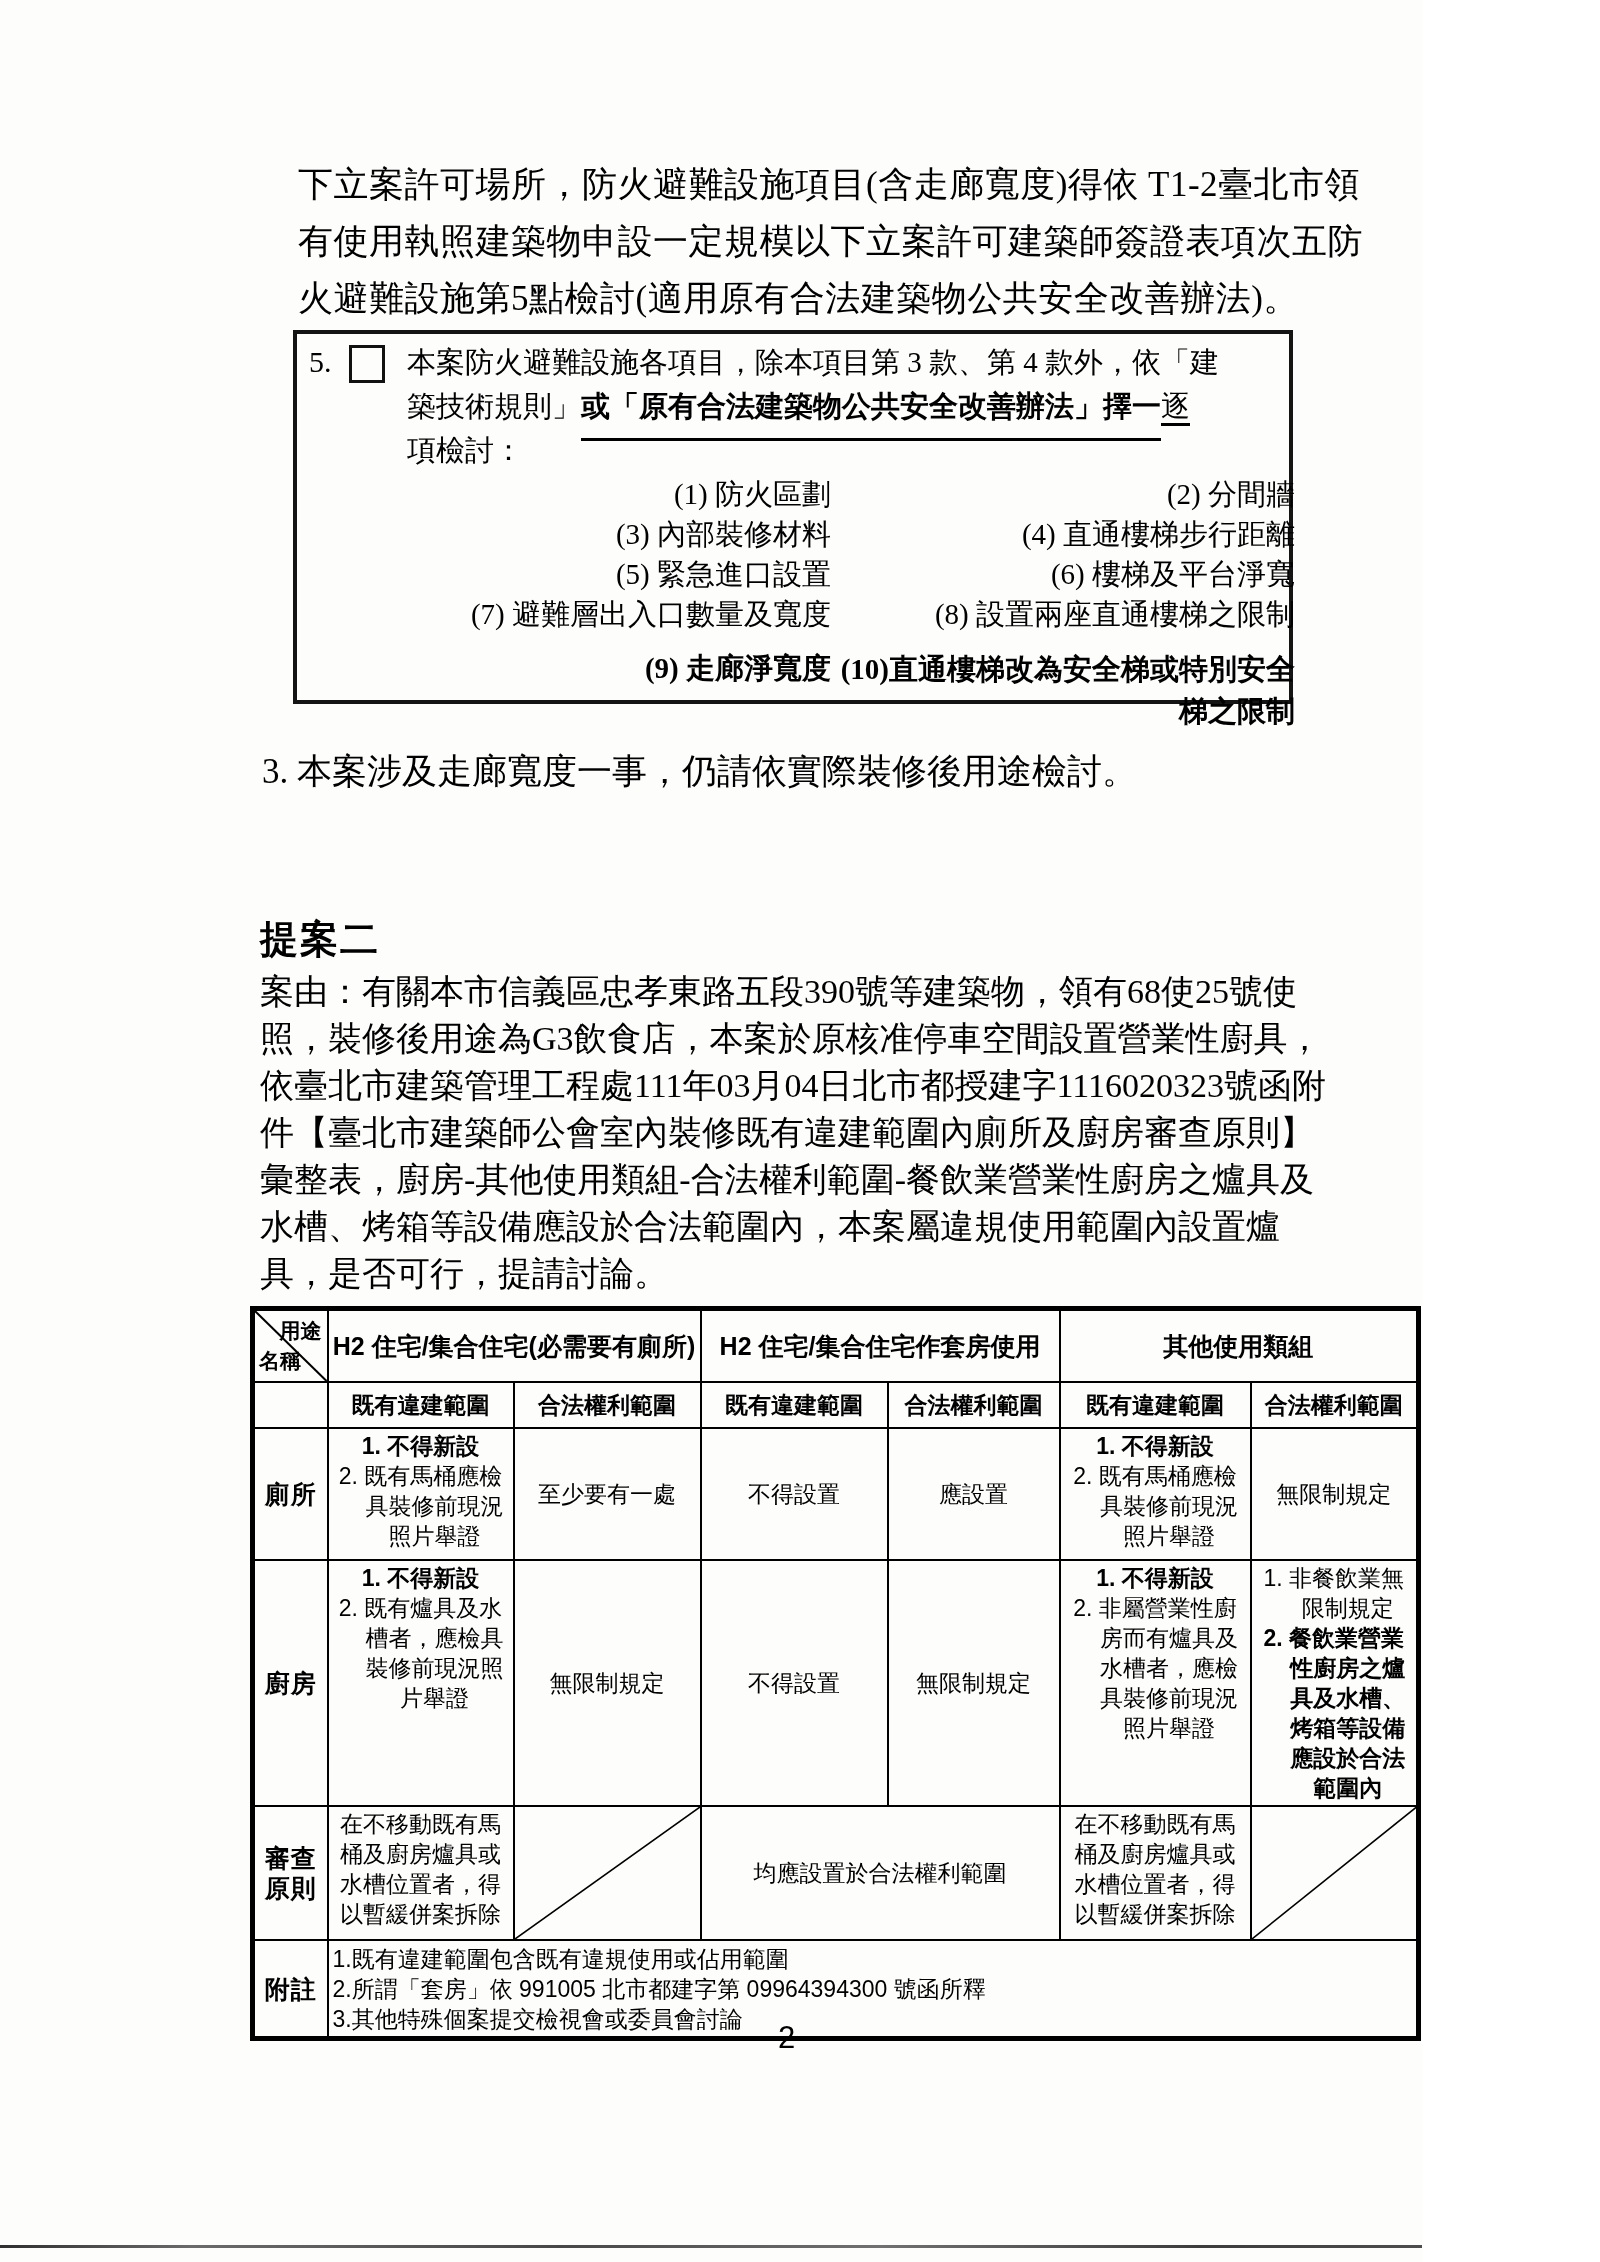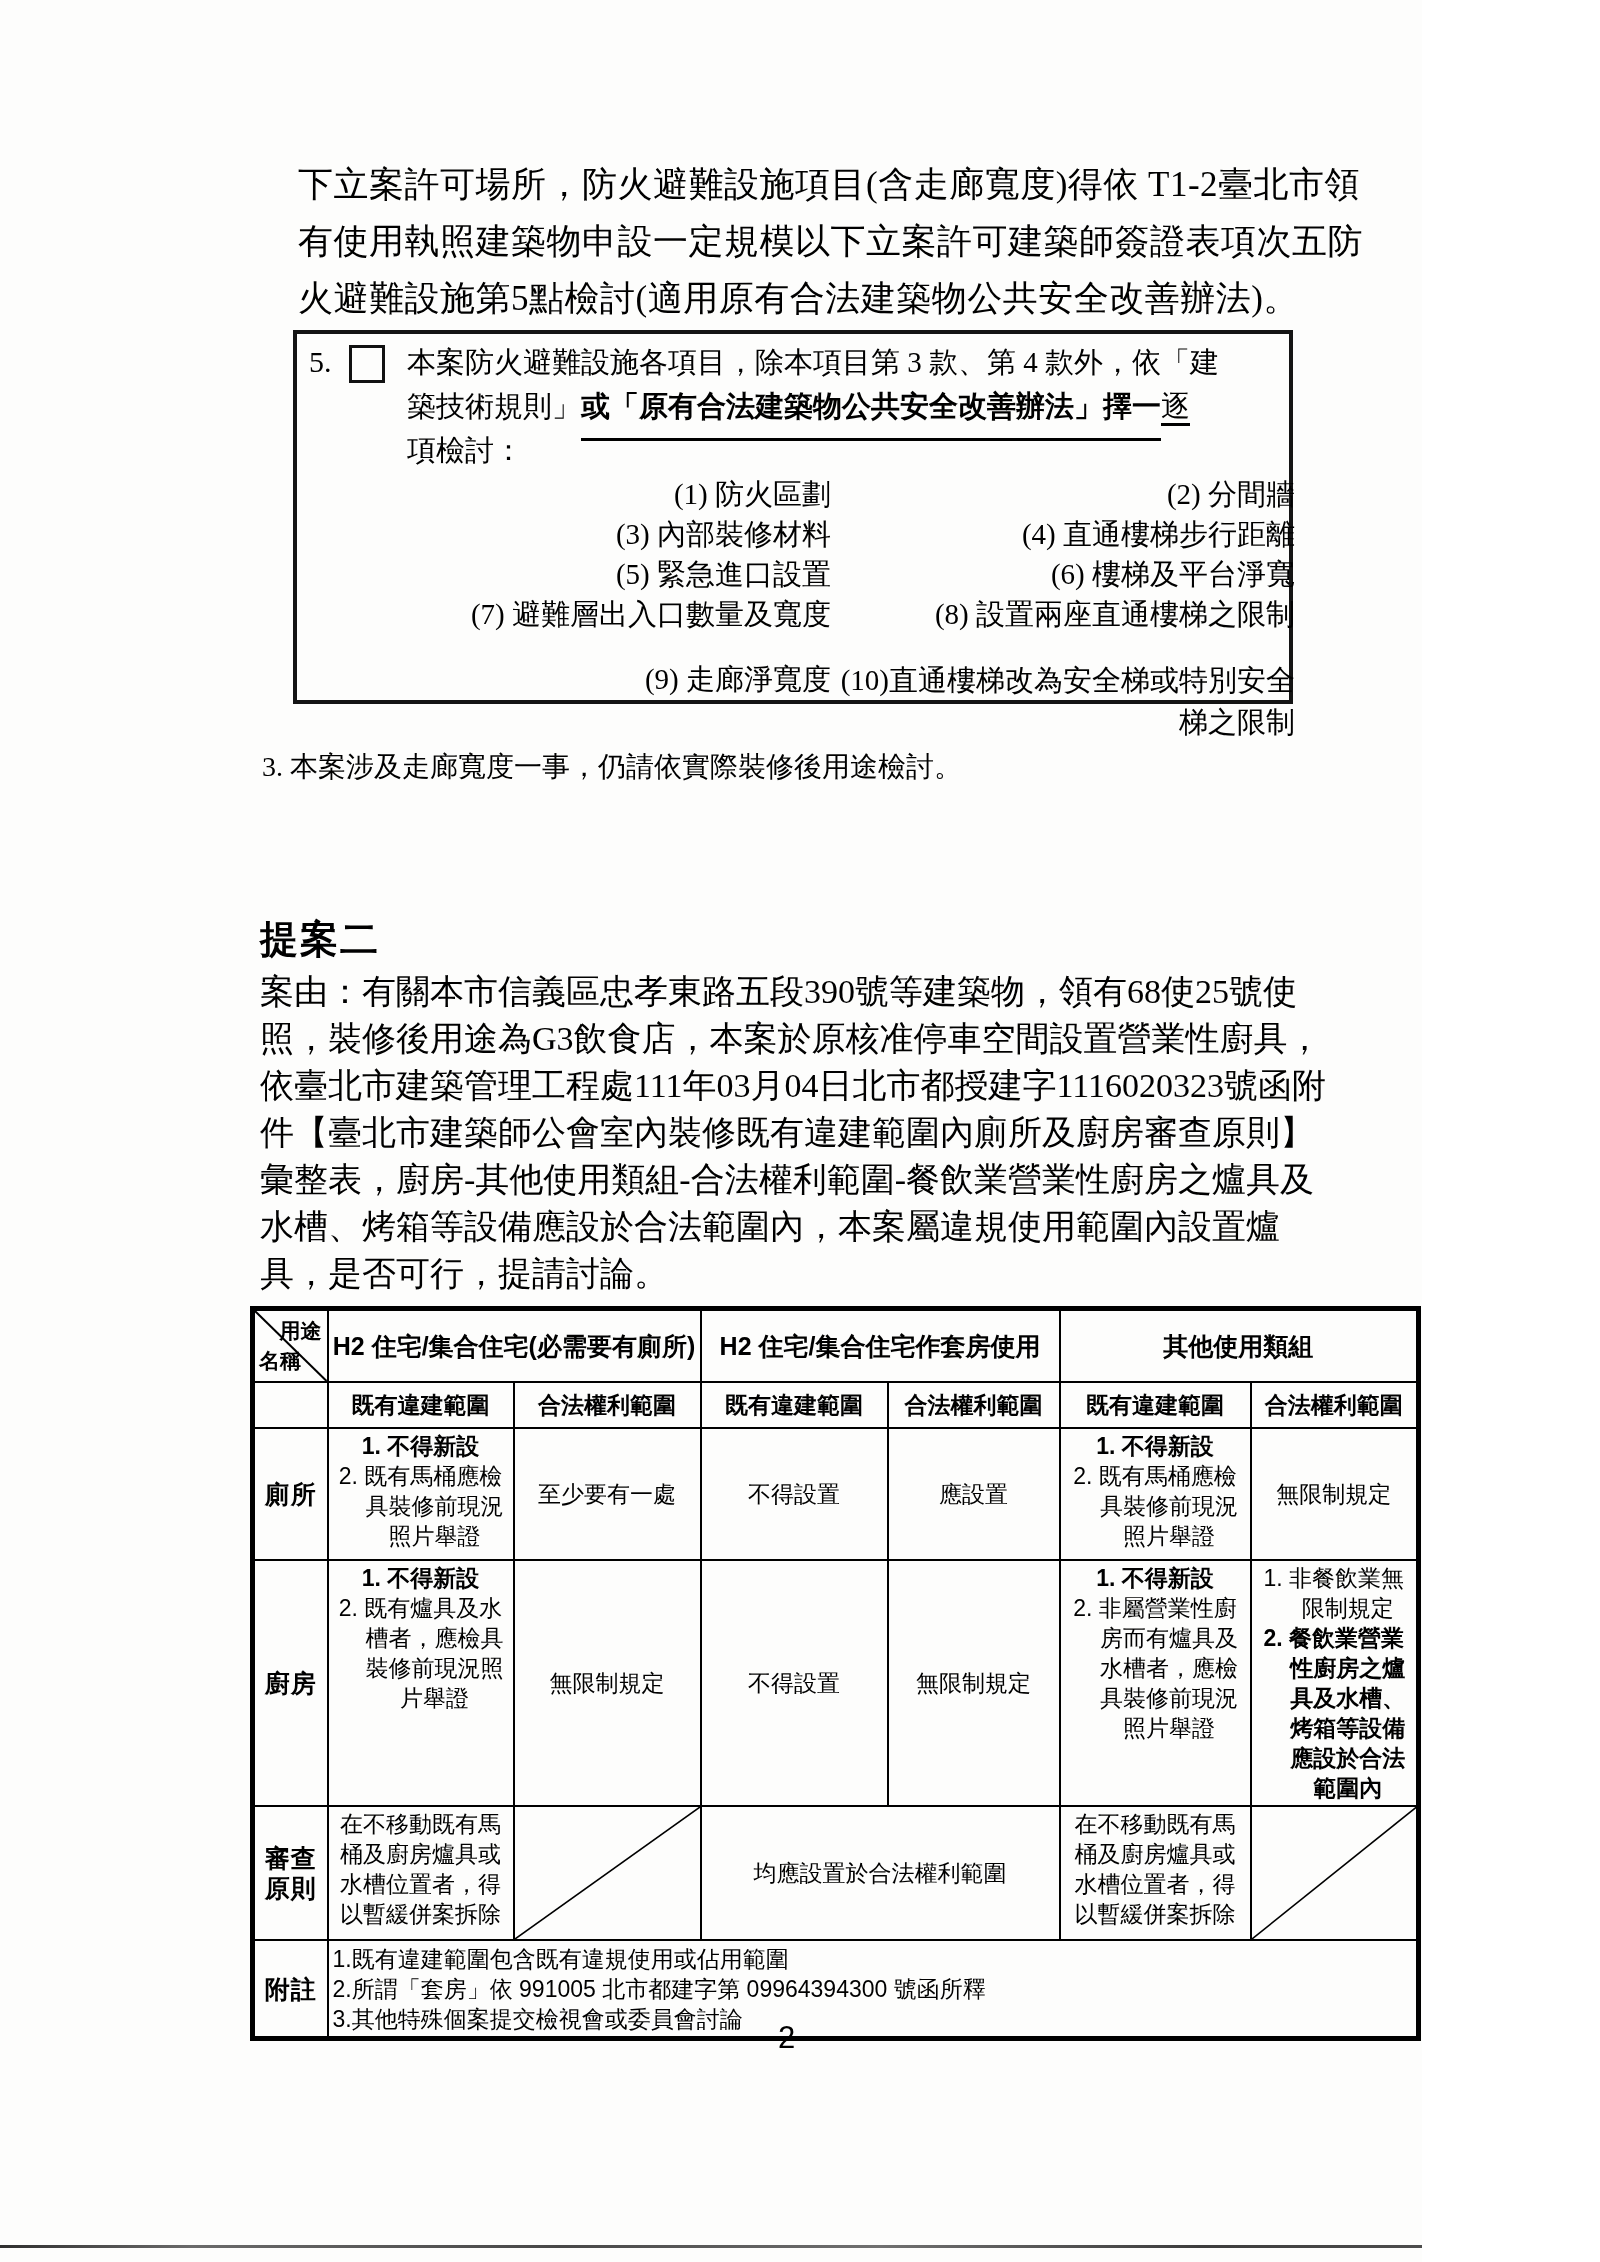--- a/index.html
+++ b/index.html
@@ -13,25 +13,25 @@
               border:4px solid #141414; box-sizing:border-box; padding:6px 10px 0 12px; }
   .box-lead { display:flex; align-items:flex-start; }
   .item-no { font-size:30px; width:38px; line-height:44px; flex:none; }
   .checkbox { width:30px; height:32px; border:3px solid #111; margin:5px 22px 0 2px; flex:none; }
   .lead-text { font-size:29px; line-height:44px; }
   .lead-text > div { white-space:nowrap; }
   .emph { font-weight:700; border-bottom:3px solid #000; padding-bottom:16px; }
   .under { border-bottom:3px solid #000; padding-bottom:1px; }
   .box-list { margin-left:102px; margin-top:2px; font-size:29px; }
   .box-row { display:grid; grid-template-columns:420px 464px; line-height:40px; }
-  .box-row.last { margin-top:25px; }
+  .box-row.last { margin-top:14px;font-weight:bold; }
   .bl,.br { white-space:nowrap;text-align:right; }
   .br.hang { white-space:normal; padding-left:66px; text-indent:-66px; line-height:42px; }
 
-  .item3 { position:absolute; left:262px; top:748px; font-size:28px; white-space:nowrap; }
+  .item3 { position:absolute; left:262px; top:748px; font-size:35px; white-space:nowrap; }
   .prop-head { position:absolute; left:260px; top:914px; font-size:38px; font-weight:700; letter-spacing:2px; }
   .prop-body { position:absolute; left:260px; top:968px; font-size:34px; line-height:47px; }
   .prop-body > div { white-space:nowrap; }
 
   .review-table { position:absolute; left:250px; top:1306px; width:1166px;
                   border-collapse:collapse; table-layout:fixed; border:5px solid #000;
                   font-family:"Liberation Sans","DejaVu Sans",sans-serif; font-size:23px; line-height:30px; }
   .review-table td { border:2px solid #000; padding:2px 4px; overflow:hidden; }
   .tr-g td { height:66px; }
   .tr-s td { height:40px; }

